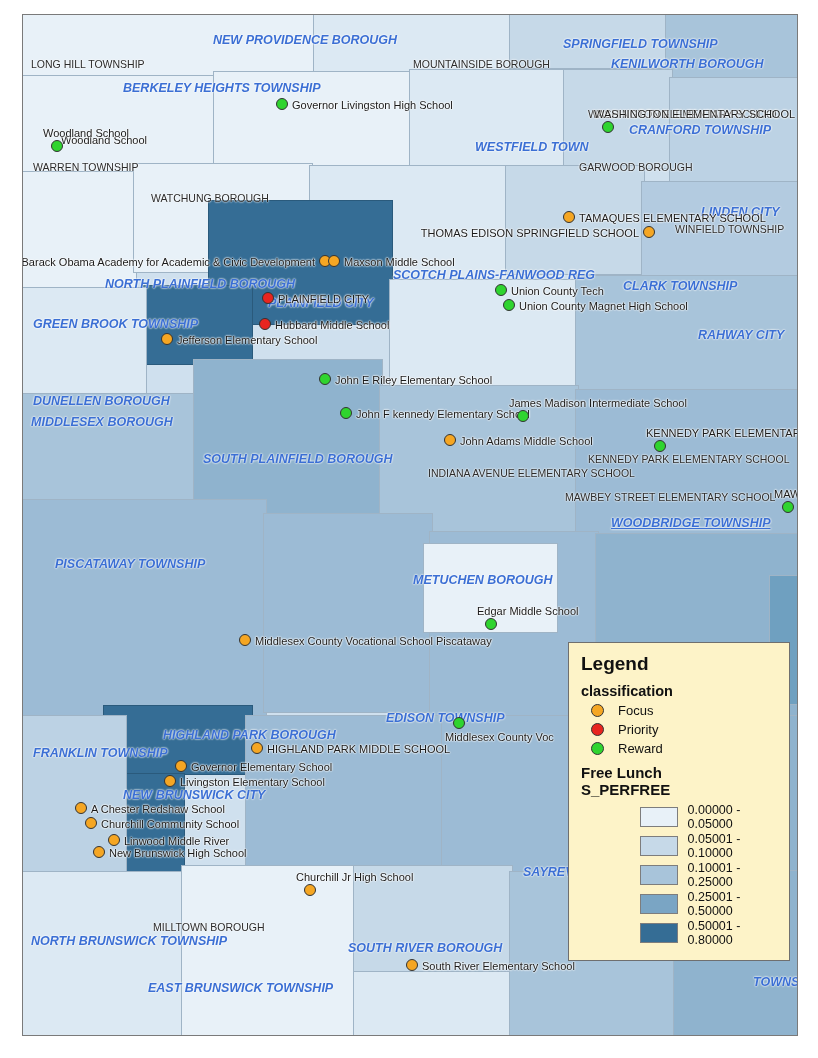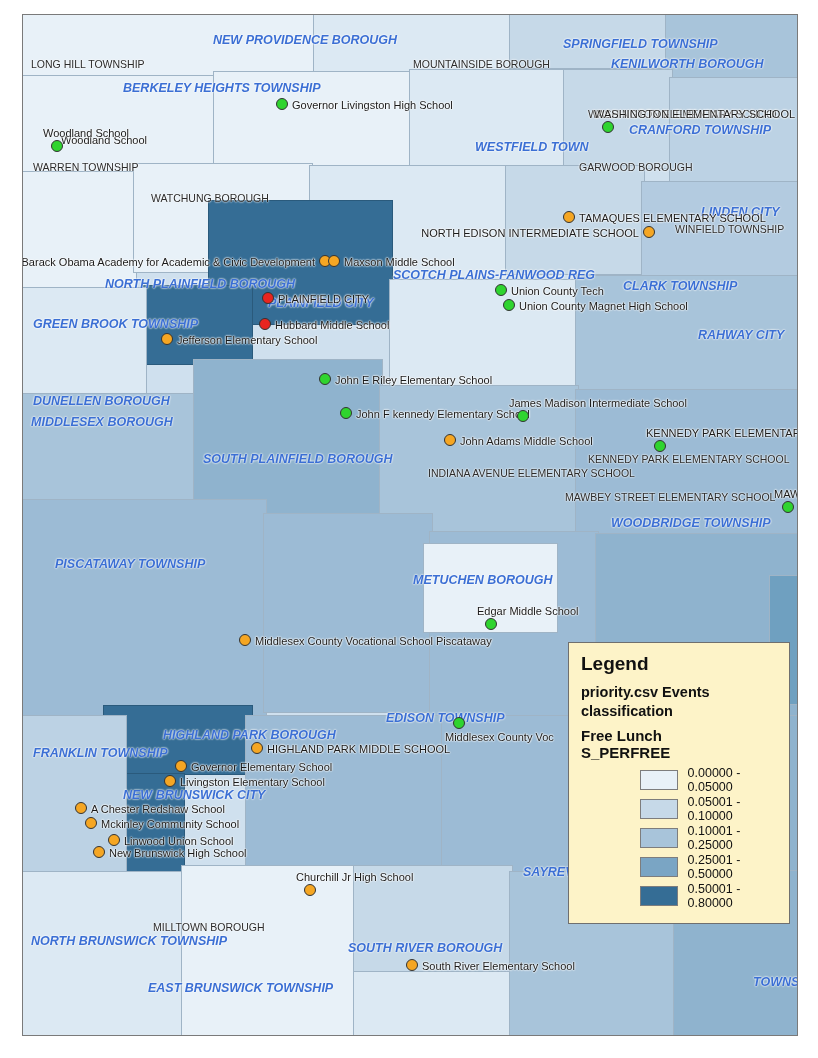--- a/index.html
+++ b/index.html
@@ -208,21 +208,21 @@
         <div class="lbl lbl-muni" style="left: 82px; top: 262px;">NORTH PLAINFIELD BOROUGH</div>
         <div class="lbl lbl-muni" style="left: 245px; top: 281px;">PLAINFIELD CITY</div>
         <div class="lbl lbl-muni" style="left: 10px; top: 302px;">GREEN BROOK TOWNSHIP</div>
         <div class="lbl lbl-muni" style="left: 675px; top: 313px;">RAHWAY CITY</div>
         <div class="lbl lbl-muni" style="left: 10px; top: 379px;">DUNELLEN BOROUGH</div>
         <div class="lbl lbl-muni" style="left: 8px; top: 400px;">MIDDLESEX BOROUGH</div>
         <div class="lbl lbl-muni" style="left: 180px; top: 437px;">SOUTH PLAINFIELD BOROUGH</div>
         <div class="lbl lbl-muni-plain" style="left: 565px; top: 438px;">KENNEDY PARK ELEMENTARY SCHOOL</div>
         <div class="lbl lbl-muni-plain" style="left: 405px; top: 452px;">INDIANA AVENUE ELEMENTARY SCHOOL</div>
         <div class="lbl lbl-muni-plain" style="left: 542px; top: 476px;">MAWBEY STREET ELEMENTARY SCHOOL</div>
-        <div class="lbl lbl-muni" style="left: 588px; top: 501px;">WOODBRIDGE TOWNSHIP</div>
+        <div class="lbl lbl-muni" style="left: 588px; top: 501px; text-decoration: underline;">WOODBRIDGE TOWNSHIP</div>
         <div class="lbl lbl-muni" style="left: 32px; top: 542px;">PISCATAWAY TOWNSHIP</div>
         <div class="lbl lbl-muni" style="left: 390px; top: 558px;">METUCHEN BOROUGH</div>
         <div class="lbl lbl-muni" style="left: 363px; top: 696px;">EDISON TOWNSHIP</div>
         <div class="lbl lbl-muni" style="left: 140px; top: 713px;">HIGHLAND PARK BOROUGH</div>
         <div class="lbl lbl-muni" style="left: 10px; top: 731px;">FRANKLIN TOWNSHIP</div>
         <div class="lbl lbl-muni" style="left: 100px; top: 773px;">NEW BRUNSWICK CITY</div>
         <div class="lbl lbl-muni" style="left: 500px; top: 850px;">SAYREVILLE</div>
         <div class="lbl lbl-muni" style="left: 8px; top: 877px; margin-top: 42px;">NORTH BRUNSWICK TOWNSHIP</div>
         <div class="lbl lbl-muni-plain" style="left: 130px; top: 906px;">MILLTOWN BOROUGH</div>
         <div class="lbl lbl-muni" style="left: 325px; top: 926px;">SOUTH RIVER BOROUGH</div>
@@ -233,21 +233,21 @@
     <div id="school-layer">
         <div class="marker" style="left: 253px; top: 83px; background: rgb(47, 212, 47);"></div>
         <div class="lbl lbl-school" style="left: 269px; top: 84px;">Governor Livingston High School</div>
         <div class="marker" style="left: 28px; top: 125px; background: rgb(47, 212, 47);"></div>
         <div class="lbl lbl-school" style="left: 20px; top: 112px;">Woodland School</div>
         <div class="marker" style="left: 579px; top: 106px; background: rgb(47, 212, 47);"></div>
         <div class="lbl lbl-school" style="left: 571px; top: 93px;">WASHINGTON ELEMENTARY SCHOOL</div>
         <div class="marker" style="left: 540px; top: 196px; background: rgb(245, 166, 35);"></div>
         <div class="lbl lbl-school" style="left: 556px; top: 197px;">TAMAQUES ELEMENTARY SCHOOL</div>
         <div class="marker" style="left: 620px; top: 211px; background: rgb(245, 166, 35);"></div>
-        <div class="lbl lbl-school" style="left: 616px; top: 212px; transform: translateX(-100%);">NORTH EDISON INTERMEDIATE SCHOOL</div>
+        <div class="lbl lbl-school" style="left: 616px; top: 212px; transform: translateX(-100%);">THOMAS EDISON SPRINGFIELD SCHOOL</div>
         <div class="marker" style="left: 296px; top: 240px; background: rgb(245, 166, 35);"></div>
         <div class="lbl lbl-school" style="left: 292px; top: 241px; transform: translateX(-100%);">Barack Obama Academy for Academic &amp; Civic Development</div>
         <div class="marker" style="left: 305px; top: 240px; background: rgb(245, 166, 35);"></div>
         <div class="lbl lbl-school" style="left: 321px; top: 241px;">Maxson Middle School</div>
         <div class="marker" style="left: 472px; top: 269px; background: rgb(47, 212, 47);"></div>
         <div class="lbl lbl-school" style="left: 488px; top: 270px;">Union County Tech</div>
         <div class="marker" style="left: 480px; top: 284px; background: rgb(47, 212, 47);"></div>
         <div class="lbl lbl-school" style="left: 496px; top: 285px;">Union County Magnet High School</div>
         <div class="marker" style="left: 239px; top: 277px; background: rgb(232, 37, 31);"></div>
         <div class="lbl lbl-school" style="left: 255px; top: 278px;">PLAINFIELD CITY</div>
@@ -275,35 +275,48 @@
         <div class="lbl lbl-school" style="left: 422px; top: 716px;">Middlesex County Voc</div>
         <div class="marker" style="left: 228px; top: 727px; background: rgb(245, 166, 35);"></div>
         <div class="lbl lbl-school" style="left: 244px; top: 728px;">HIGHLAND PARK MIDDLE SCHOOL</div>
         <div class="marker" style="left: 152px; top: 745px; background: rgb(245, 166, 35);"></div>
         <div class="lbl lbl-school" style="left: 168px; top: 746px;">Governor Elementary School</div>
         <div class="marker" style="left: 141px; top: 760px; background: rgb(245, 166, 35);"></div>
         <div class="lbl lbl-school" style="left: 157px; top: 761px;">Livingston Elementary School</div>
         <div class="marker" style="left: 52px; top: 787px; background: rgb(245, 166, 35);"></div>
         <div class="lbl lbl-school" style="left: 68px; top: 788px;">A Chester Redshaw School</div>
         <div class="marker" style="left: 62px; top: 802px; background: rgb(245, 166, 35);"></div>
-        <div class="lbl lbl-school" style="left: 78px; top: 803px;">Mckinley Community School</div>
+        <div class="lbl lbl-school" style="left: 78px; top: 803px;">Churchill Community School</div>
         <div class="marker" style="left: 85px; top: 819px; background: rgb(245, 166, 35);"></div>
-        <div class="lbl lbl-school" style="left: 101px; top: 820px;">Linwood Union School</div>
+        <div class="lbl lbl-school" style="left: 101px; top: 820px;">Linwood Middle River</div>
         <div class="marker" style="left: 70px; top: 831px; background: rgb(245, 166, 35);"></div>
         <div class="lbl lbl-school" style="left: 86px; top: 832px;">New Brunswick High School</div>
         <div class="marker" style="left: 281px; top: 869px; background: rgb(245, 166, 35);"></div>
         <div class="lbl lbl-school" style="left: 273px; top: 856px;">Churchill Jr High School</div>
         <div class="marker" style="left: 383px; top: 944px; background: rgb(245, 166, 35);"></div>
         <div class="lbl lbl-school" style="left: 399px; top: 945px;">South River Elementary School</div>
       </div>
 
     <div id="legend">
       <div class="legend-title">Legend</div>
-      <div class="legend-sub">priority.csv Events</div>
       <div class="legend-sub2">classification</div>
+      <div id="legend-classes">
+          <div class="legend-class-row">
+            <span class="legend-dot" style="background: rgb(245, 166, 35);"></span>
+            <span class="legend-class-label">Focus</span>
+          </div>
+          <div class="legend-class-row">
+            <span class="legend-dot" style="background: rgb(232, 37, 31);"></span>
+            <span class="legend-class-label">Priority</span>
+          </div>
+          <div class="legend-class-row">
+            <span class="legend-dot" style="background: rgb(47, 212, 47);"></span>
+            <span class="legend-class-label">Reward</span>
+          </div>
+        </div>
       <div class="legend-head2">Free Lunch</div>
       <div class="legend-head3">S_PERFREE</div>
       <div id="legend-ramp">
           <div class="legend-ramp-row">
             <span class="legend-swatch" style="background: rgb(232, 241, 248);"></span>
             <span class="legend-ramp-label">0.00000 - 0.05000</span>
           </div>
           <div class="legend-ramp-row">
             <span class="legend-swatch" style="background: rgb(198, 217, 232);"></span>
             <span class="legend-ramp-label">0.05001 - 0.10000</span>

